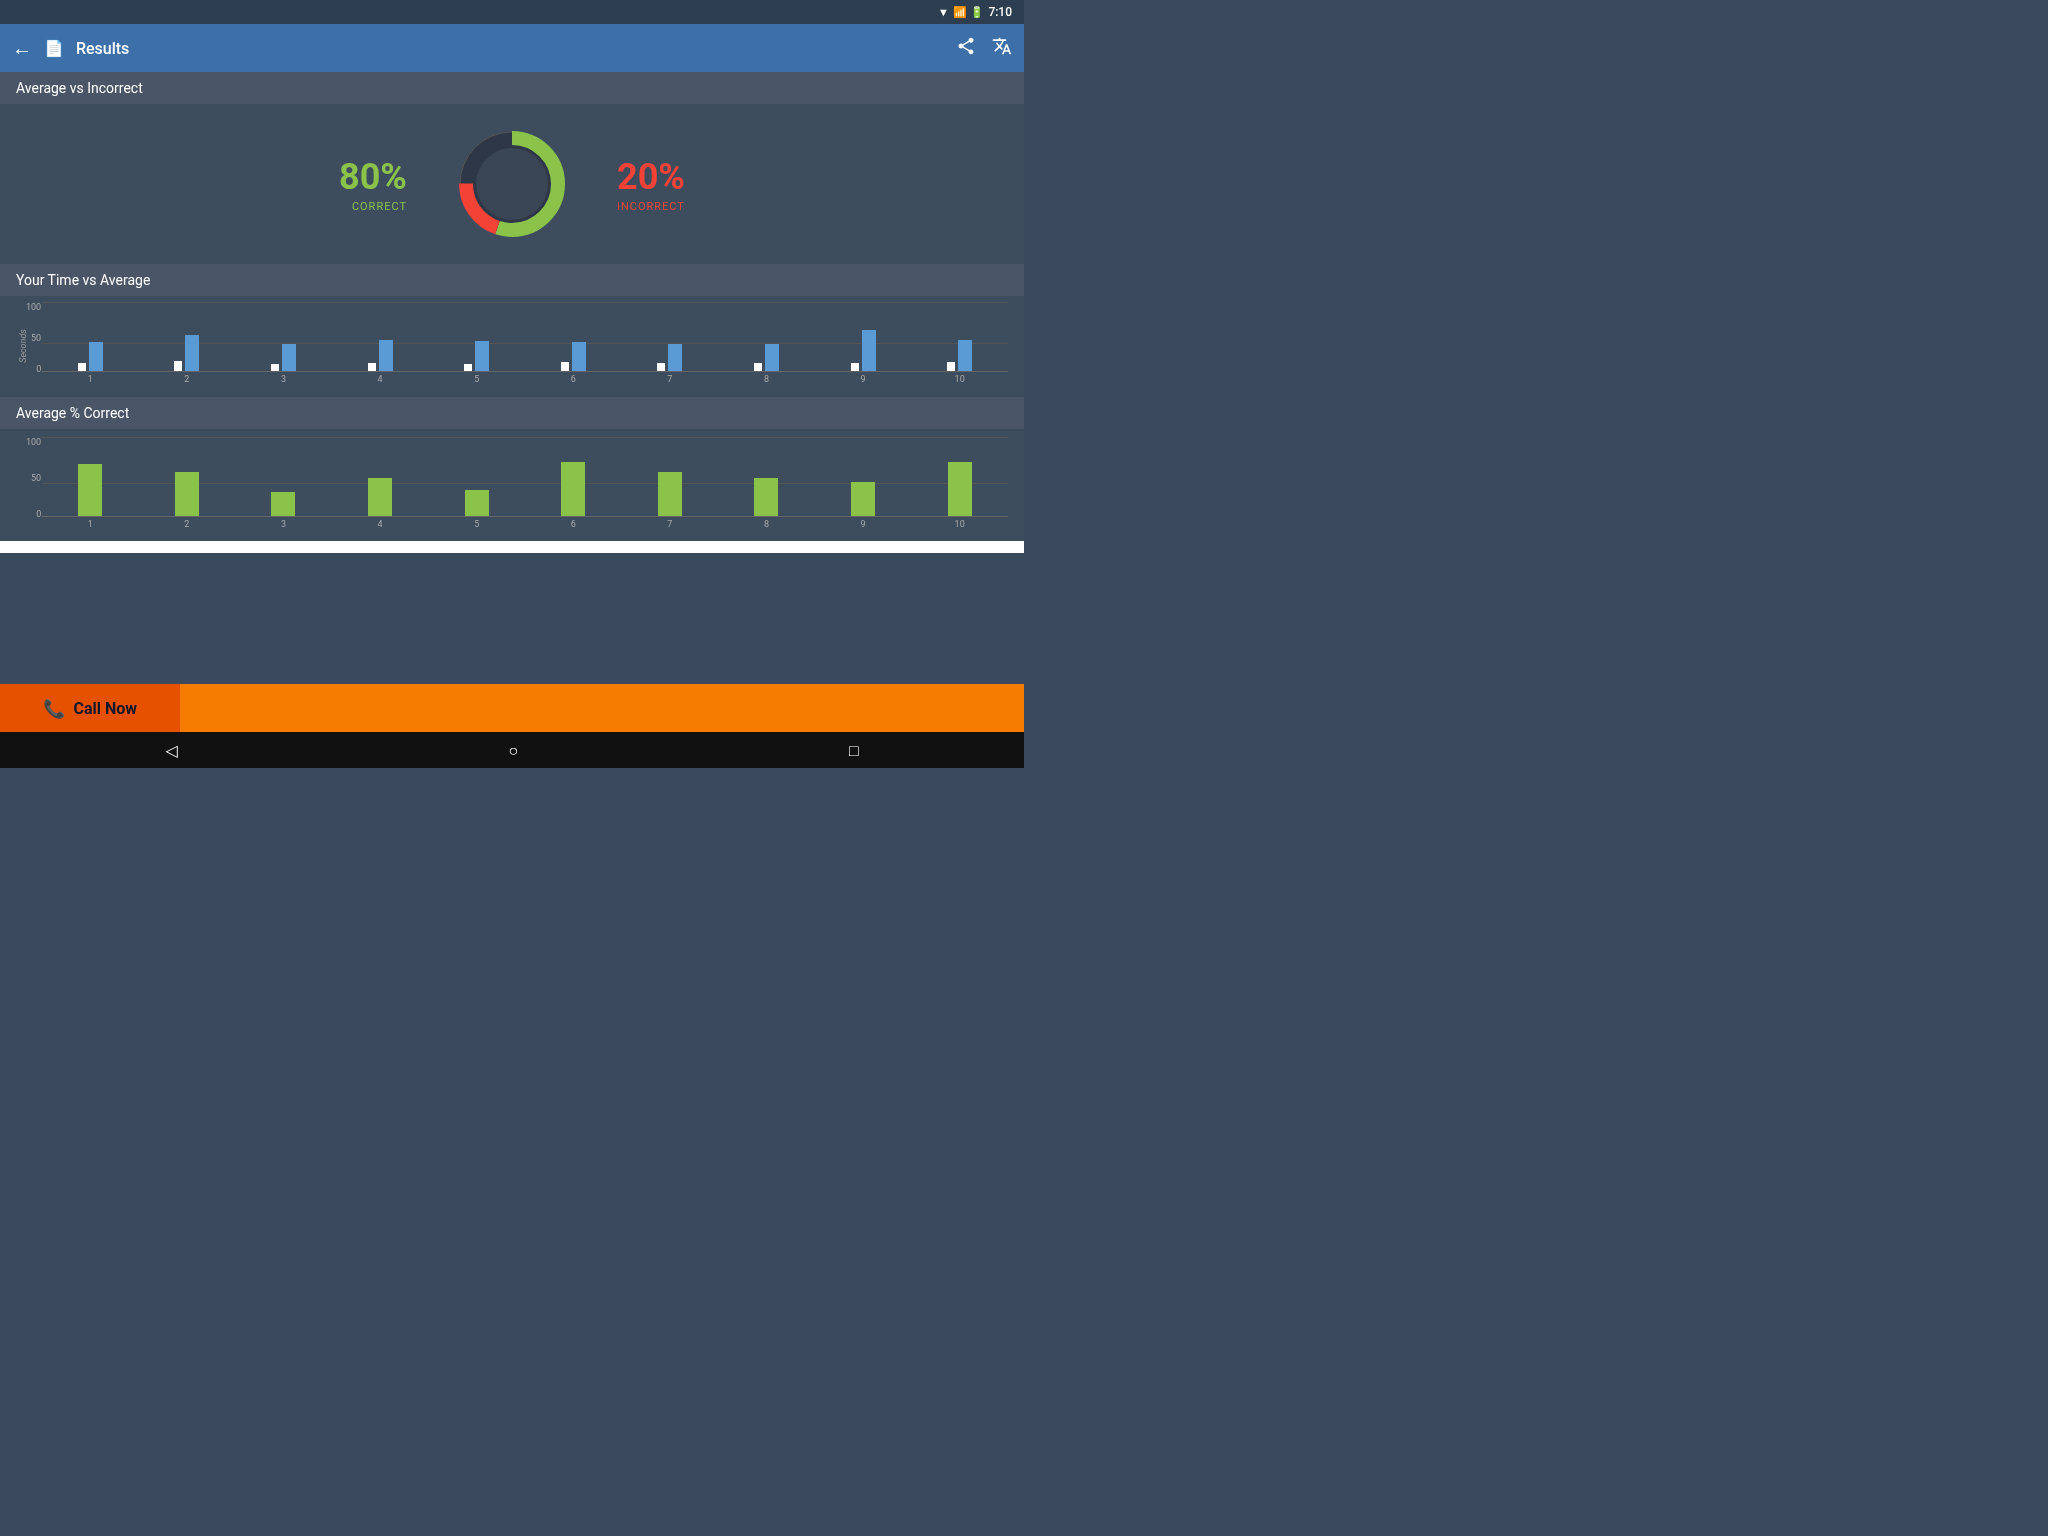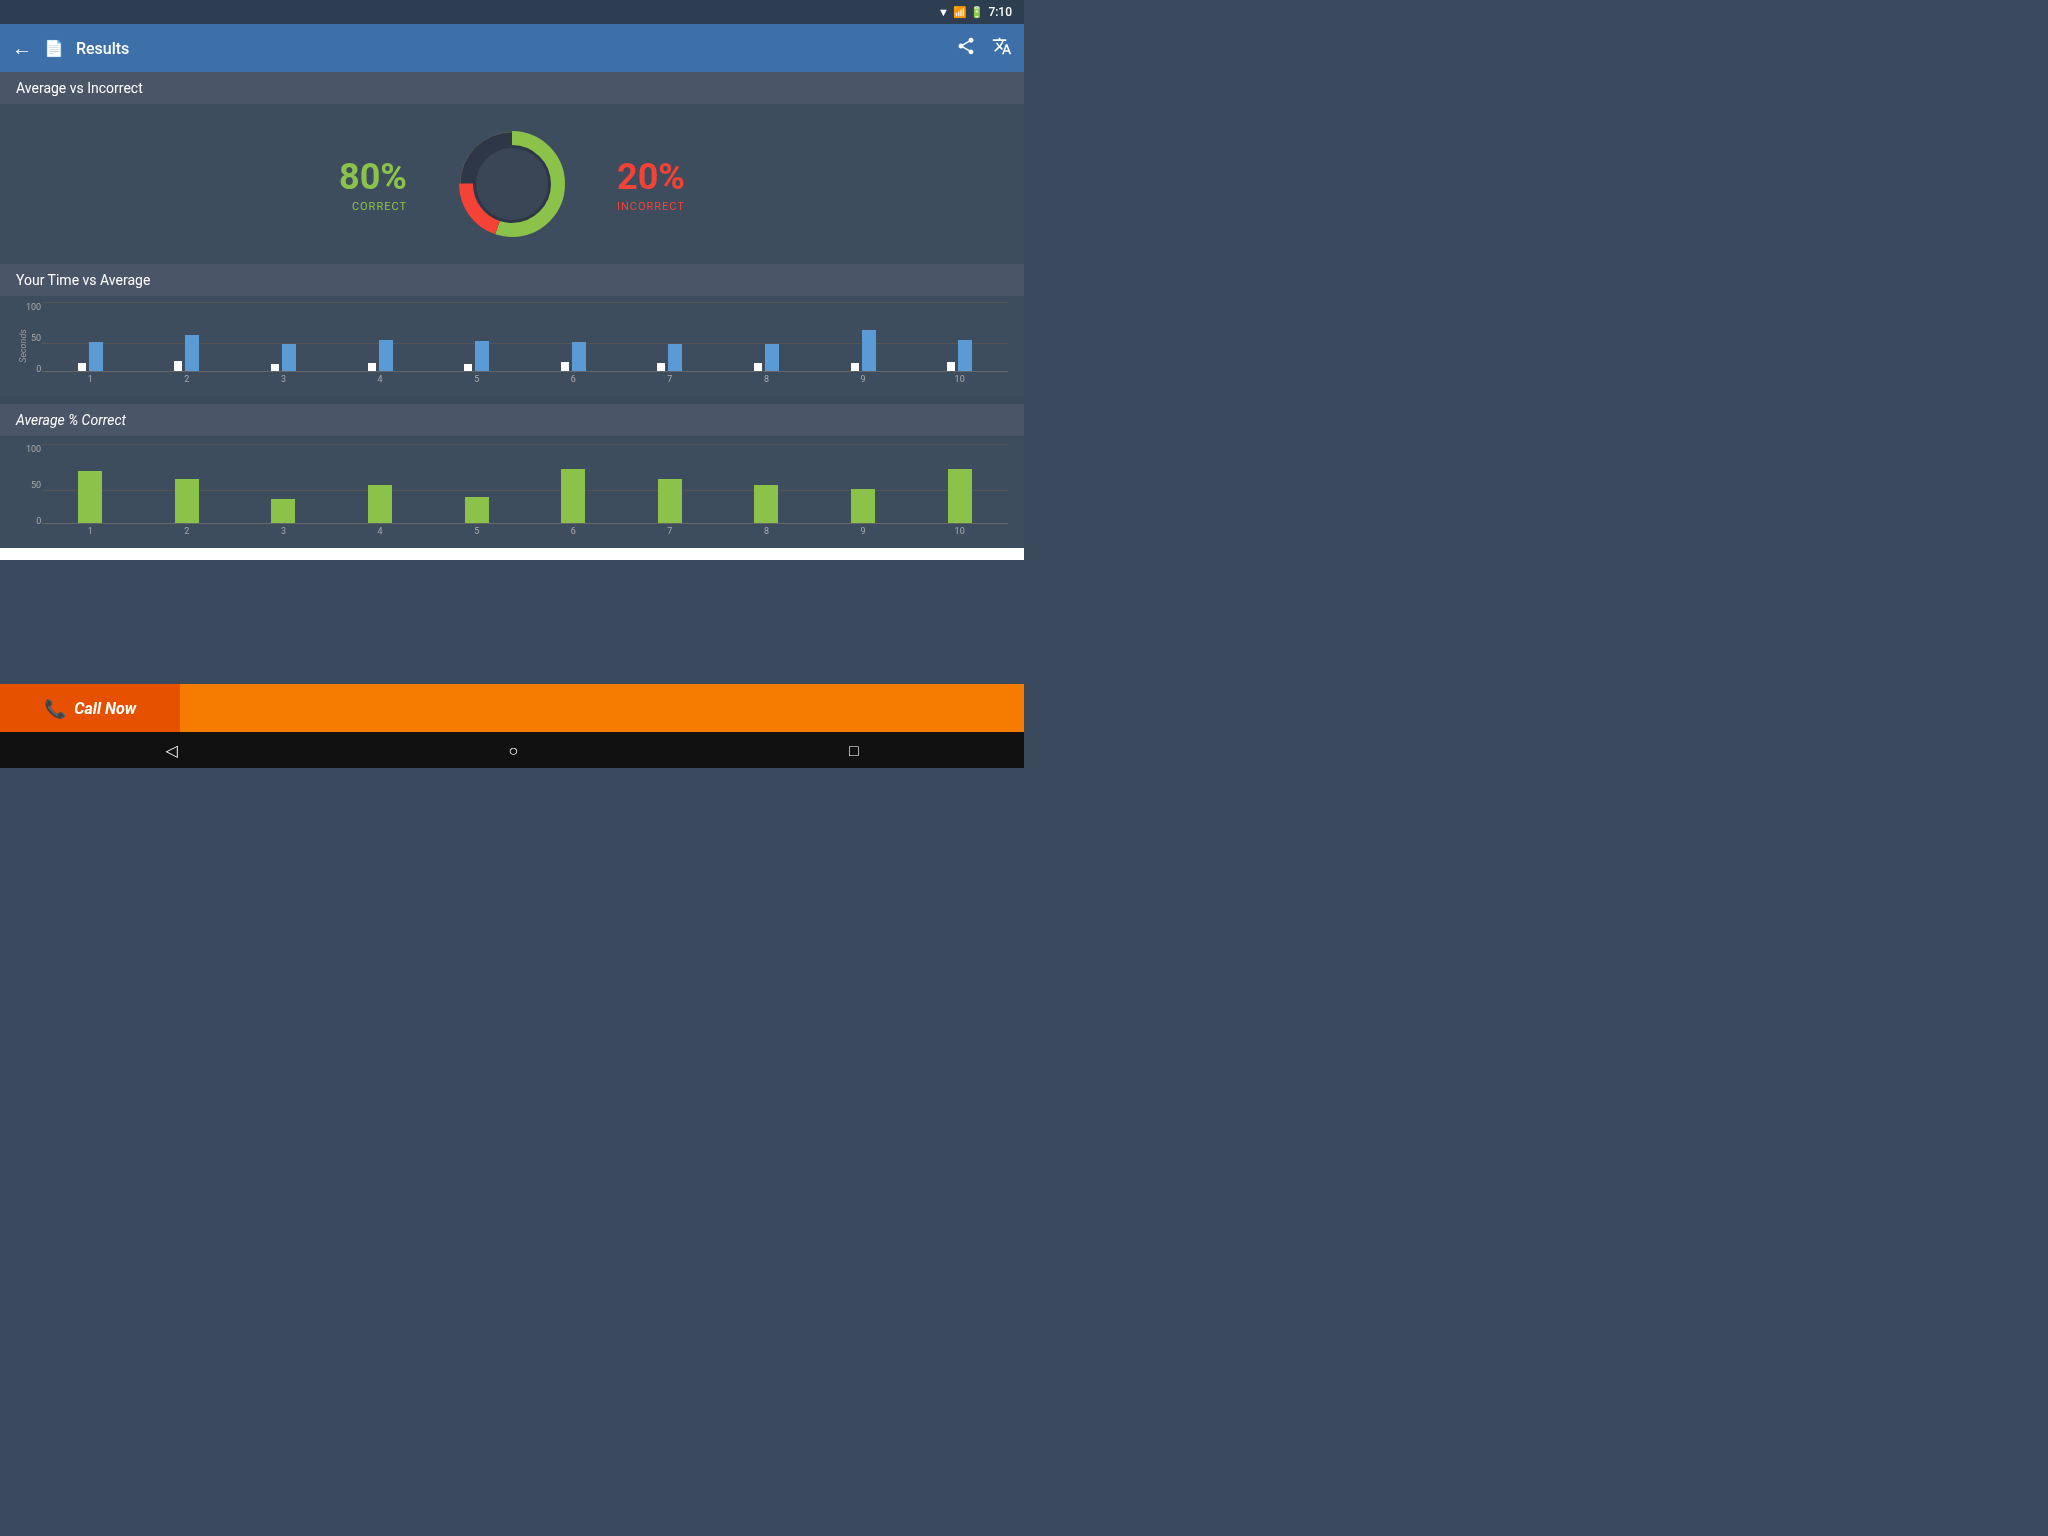--- a/index.html
+++ b/index.html
@@ -331,21 +331,21 @@
           <div style="flex: 1 1 0%; text-align: center; color: rgb(170, 170, 170); font-size: 9px;">6</div>
           <div style="flex: 1 1 0%; text-align: center; color: rgb(170, 170, 170); font-size: 9px;">7</div>
           <div style="flex: 1 1 0%; text-align: center; color: rgb(170, 170, 170); font-size: 9px;">8</div>
           <div style="flex: 1 1 0%; text-align: center; color: rgb(170, 170, 170); font-size: 9px;">9</div>
           <div style="flex: 1 1 0%; text-align: center; color: rgb(170, 170, 170); font-size: 9px;">10</div>
         </div>
     </div>
   </div>
 </div>
 
-<div class="section-header" style="margin-top:8px;font-style:italic;">
+<div class="section-header" style="margin-top:1px;">
   <span>Average % Correct</span>
 </div>
 
 <div class="avg-chart-section">
   <div style="position:relative; padding: 6px 16px 4px 42px; height: 110px;">
 
     <div style="position:absolute; left:26px; top:6px; bottom:22px; display:flex; flex-direction:column; justify-content:space-between; align-items:flex-end;">
       <span style="color:#aaa;font-size:9px;">100</span>
       <span style="color:#aaa;font-size:9px;">50</span>
       <span style="color:#aaa;font-size:9px;">0</span>
@@ -402,21 +402,21 @@
         </div>
     </div>
   </div>
 </div>
 
 <div style="background:#fff; height:12px;"></div>
 
 <div class="ad-bar">
   <div class="ad-bar-call">
     <span style="font-size:18px;">📞</span>
-    <span style="color:#ffffff; font-weight:700;font-style:italic;">Call Now</span>
+    <span style="color:#0f172a; font-weight:700;">Call Now</span>
   </div>
 </div>
 
 <div class="nav-bar">
   <span class="nav-btn">◁</span>
   <span class="nav-btn">○</span>
   <span class="nav-btn">□</span>
 </div>
 
 </body></html>

